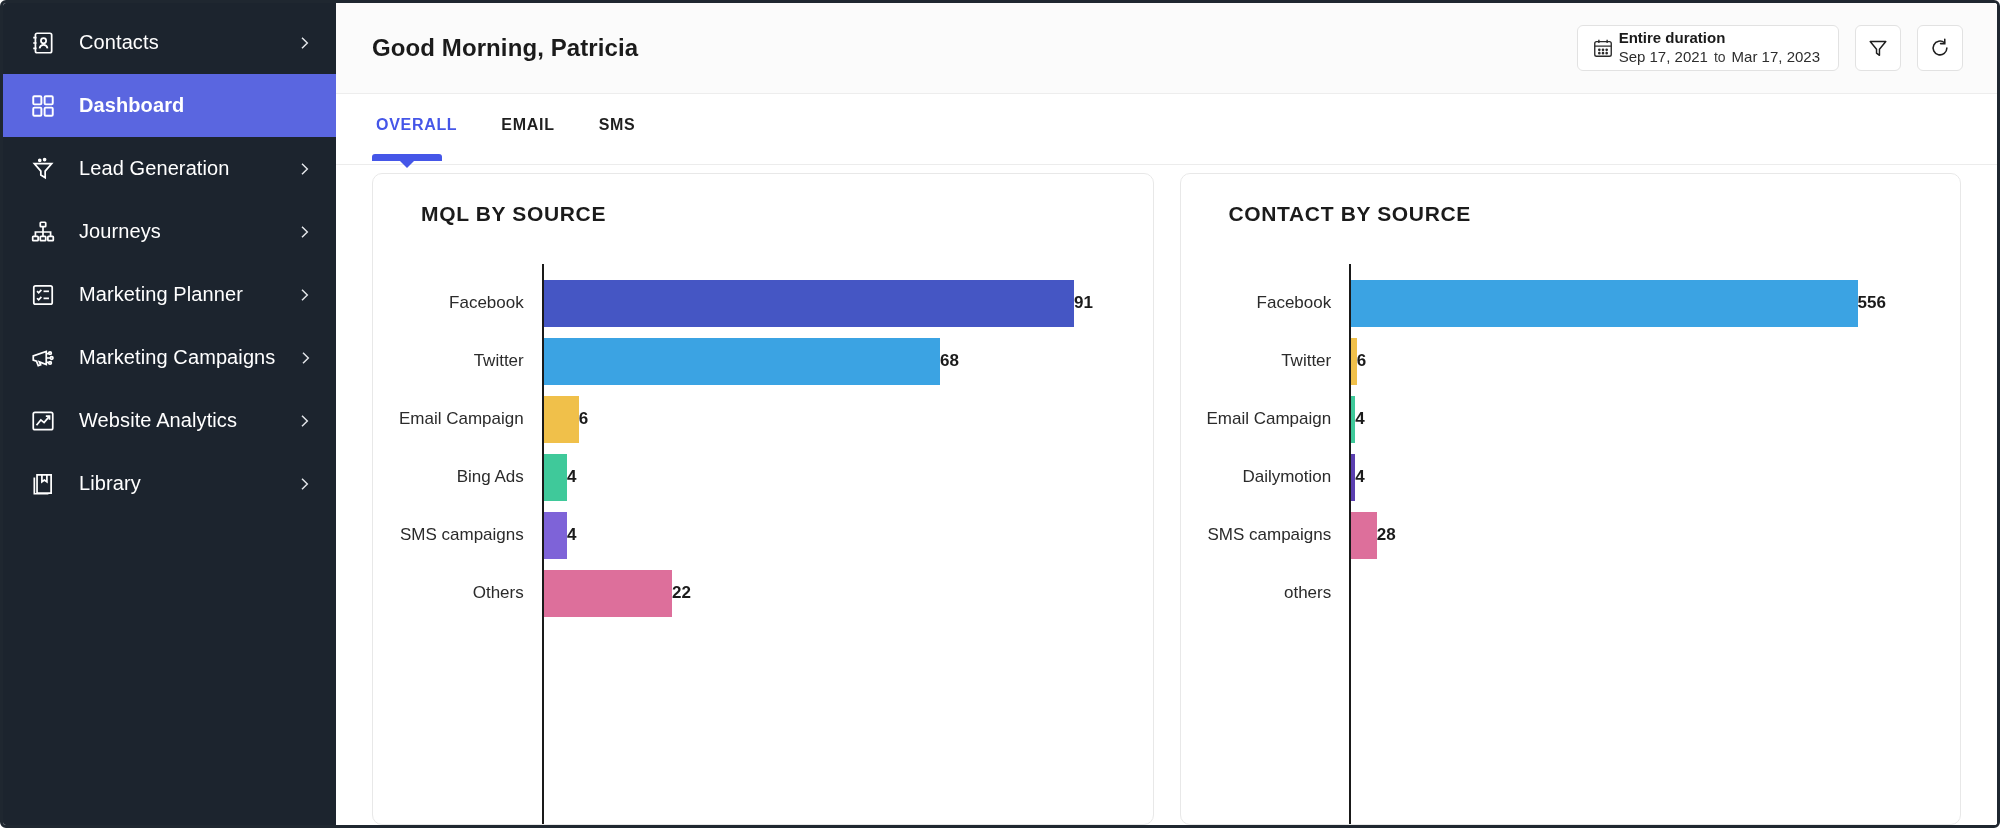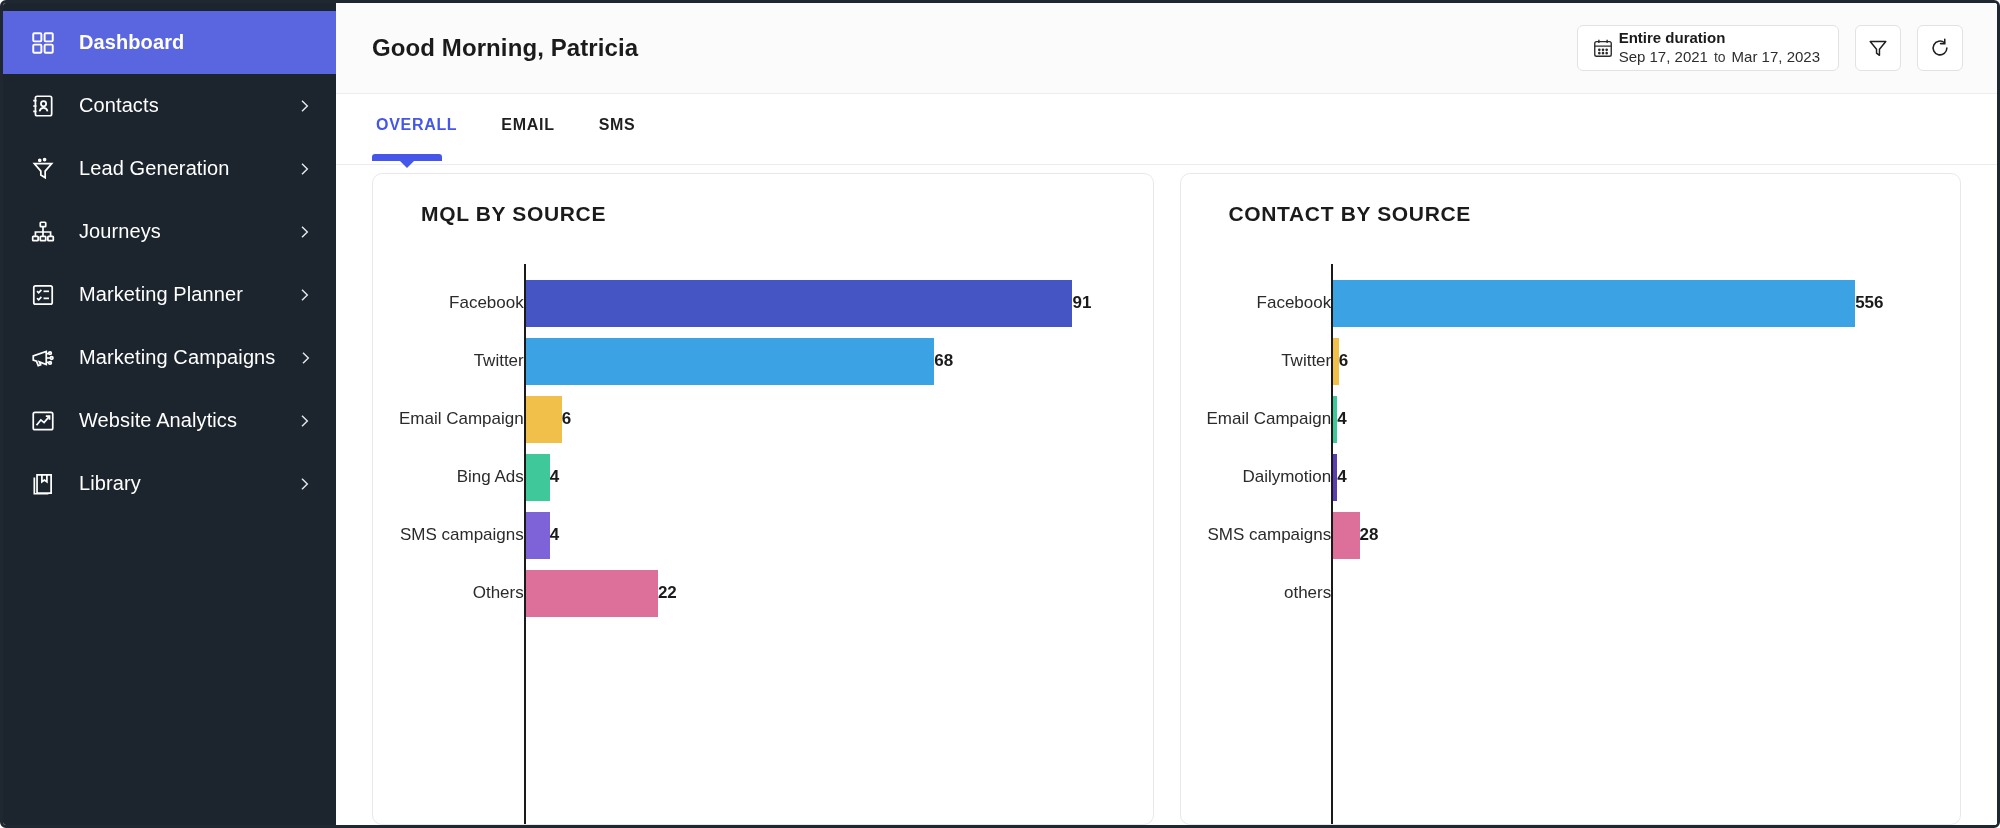--- a/index.html
+++ b/index.html
@@ -218,20 +218,21 @@
     height: 58px;
     display: flex;
     align-items: center;
   }
   .cat-label {
     font-size: 17px;
     color: #2b2b2b;
     white-space: nowrap;
     text-align: right;
     width: 100%;
+    padding-right: 18px;
   }
   .bar-wrap { display: flex; align-items: center; width: 100%; }
   .bar {
     height: 47px;
     border-radius: 0;
     flex: 0 0 auto;
   }
   .bar-val {
     font-size: 17px;
     font-weight: bold;
@@ -239,50 +240,50 @@
     white-space: nowrap;
   }
   .chart-pad { height: 34px; flex: 0 0 34px; }
 </style>
 </head>
 <body>
 
 <div class="app">
 
   <nav class="sidebar">
-
-    <div class="nav-item active" style="background: rgb(90, 102, 224);">
-      <span class="nav-icon">
-        <svg width="26" height="26" viewBox="0 0 24 24" fill="none" stroke="currentColor" stroke-width="1.8">
-          <rect x="3" y="3" width="7.5" height="7.5" rx="1"></rect>
-            <rect x="13.5" y="3" width="7.5" height="7.5" rx="1"></rect>
-          <rect x="3" y="13.5" width="7.5" height="7.5" rx="1"></rect>
-            <rect x="13.5" y="13.5" width="7.5" height="7.5" rx="1"></rect>
-        </svg>
-      </span>
-      <span class="nav-label">Dashboard</span>
-    </div>
 
     <div class="nav-item">
       <span class="nav-icon">
         <svg width="26" height="26" viewBox="0 0 24 24" fill="none" stroke="currentColor" stroke-width="1.6">
           <rect x="5" y="3" width="15" height="18" rx="1.6"></rect>
           <line x1="3" y1="7" x2="6" y2="7"></line>
             <line x1="3" y1="12" x2="6" y2="12"></line>
             <line x1="3" y1="17" x2="6" y2="17"></line>
           <circle cx="12.5" cy="10" r="2.4"></circle>
           <path d="M8.8 17c.5-2.2 2-3.2 3.7-3.2s3.2 1 3.7 3.2"></path>
         </svg>
       </span>
       <span class="nav-label">Contacts</span>
       <span class="chev">
         <svg width="16" height="16" viewBox="0 0 24 24" fill="none" stroke="currentColor" stroke-width="2.2">
             <polyline points="9 4 17 12 9 20"></polyline>
           </svg>
       </span>
+    </div>
+
+    <div class="nav-item active" style="background: rgb(90, 102, 224);">
+      <span class="nav-icon">
+        <svg width="26" height="26" viewBox="0 0 24 24" fill="none" stroke="currentColor" stroke-width="1.8">
+          <rect x="3" y="3" width="7.5" height="7.5" rx="1"></rect>
+            <rect x="13.5" y="3" width="7.5" height="7.5" rx="1"></rect>
+          <rect x="3" y="13.5" width="7.5" height="7.5" rx="1"></rect>
+            <rect x="13.5" y="13.5" width="7.5" height="7.5" rx="1"></rect>
+        </svg>
+      </span>
+      <span class="nav-label">Dashboard</span>
     </div>
 
     <div class="nav-item">
       <span class="nav-icon">
         <svg width="26" height="26" viewBox="0 0 24 24" fill="none" stroke="currentColor" stroke-width="1.6">
           <path d="M4 7h16l-6 7v6l-4-2.5V14z"></path>
           <circle cx="9" cy="4" r=".9" fill="currentColor"></circle>
             <circle cx="13.5" cy="3.3" r=".9" fill="currentColor"></circle>
         </svg>
       </span>

